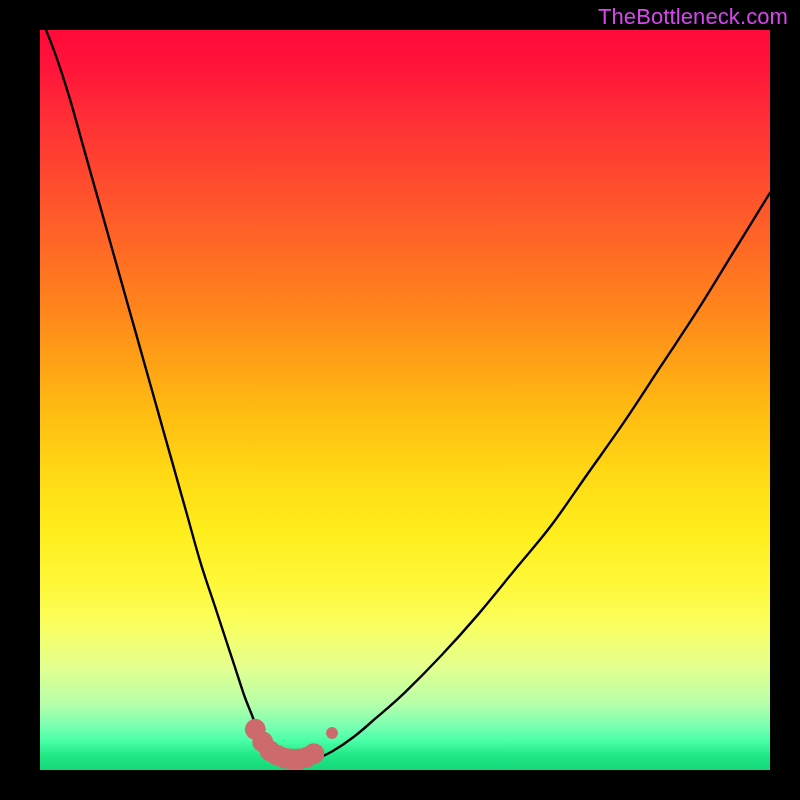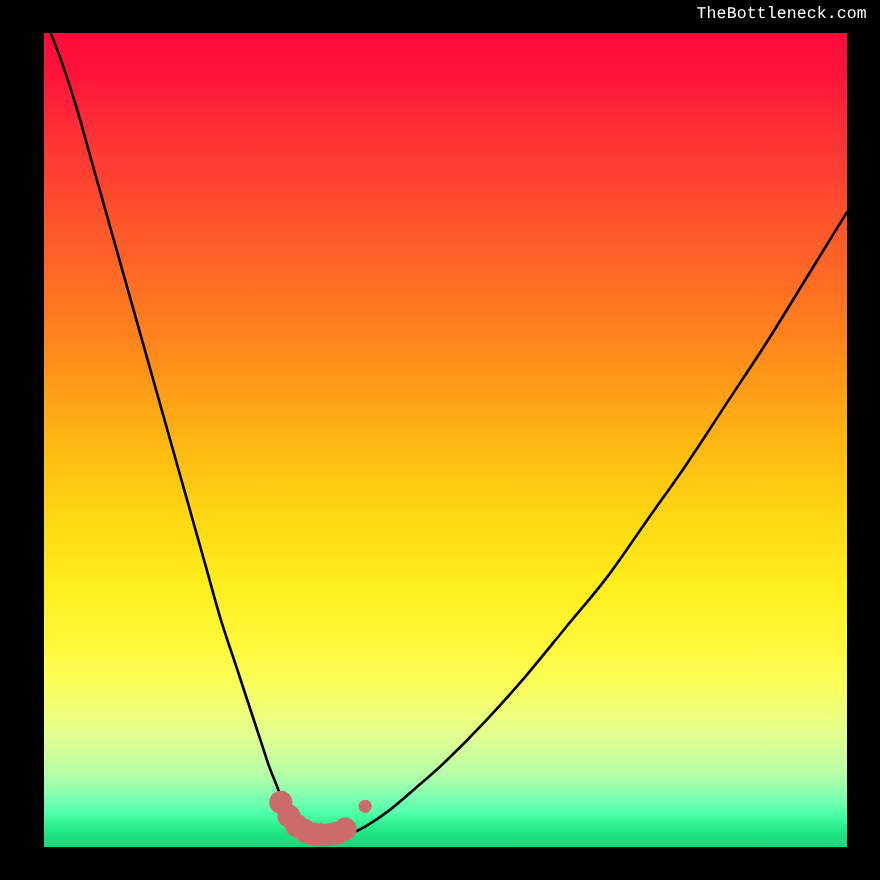--- a/index.html
+++ b/index.html
@@ -46,26 +46,25 @@
       #7bffb2 94%,
       #4bffa8 96%,
       #22e886 98%,
       #15d77a 100%
     );
   }
   .watermark {
     position: absolute;
     top: 4px;
     right: 12px;
-    color: #ffffff;
-    font-size: 15px;
+    color: #d946ef;
+    font-size: 22px;
     font-weight: 500;
     letter-spacing: 0.1px;
     user-select: none;
-    font-family: Liberation Mono, monospace;
   }
   svg.curve {
     position: absolute;
     left: 0; top: 0;
     width: 730px;
     height: 740px;
   }
 </style>
 </head>
 <body>

